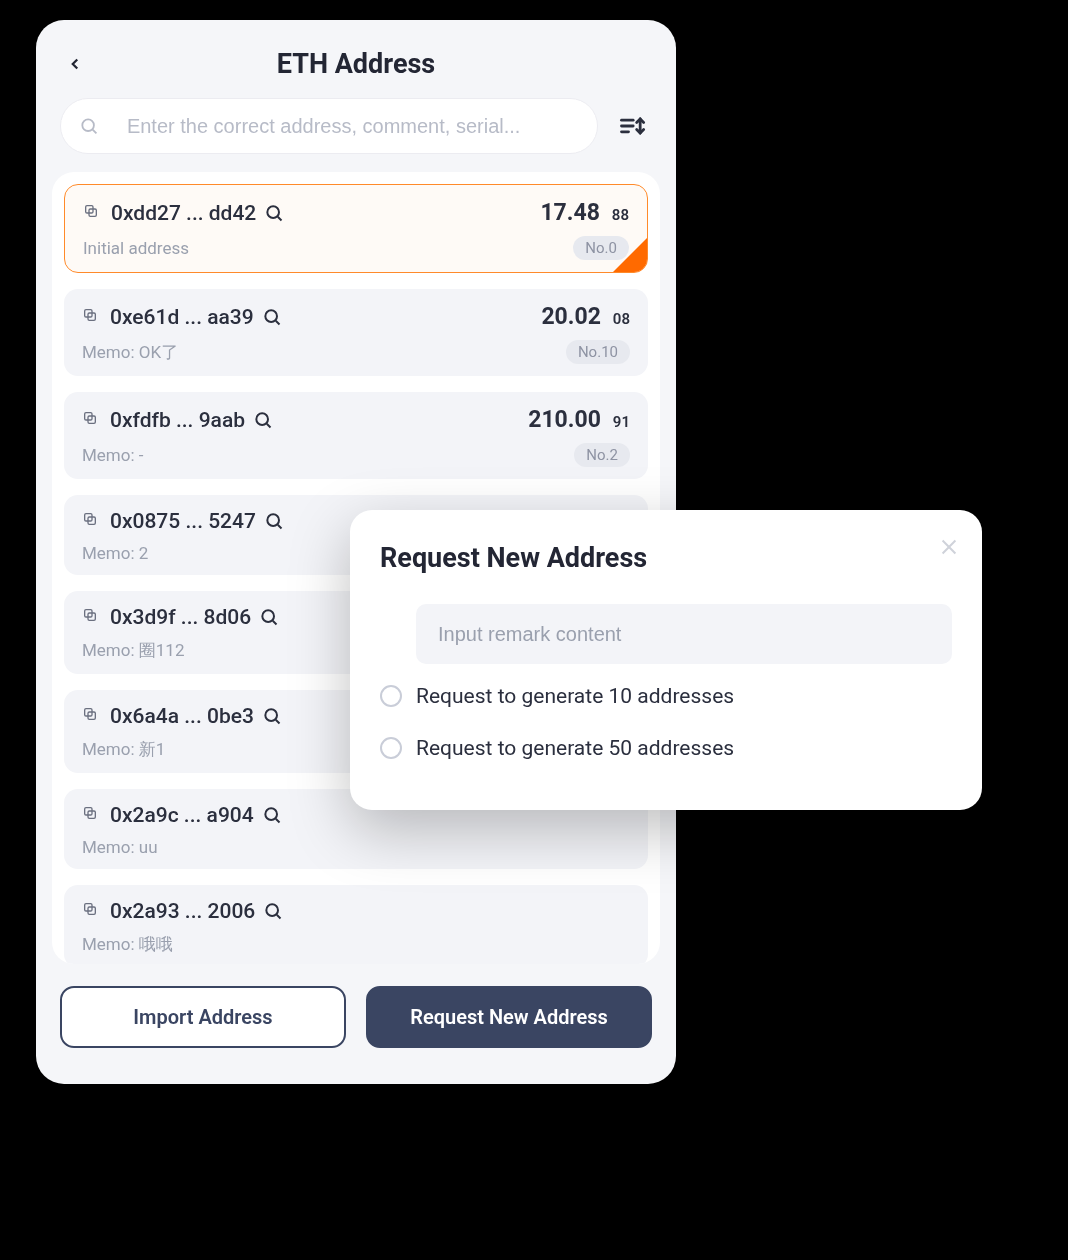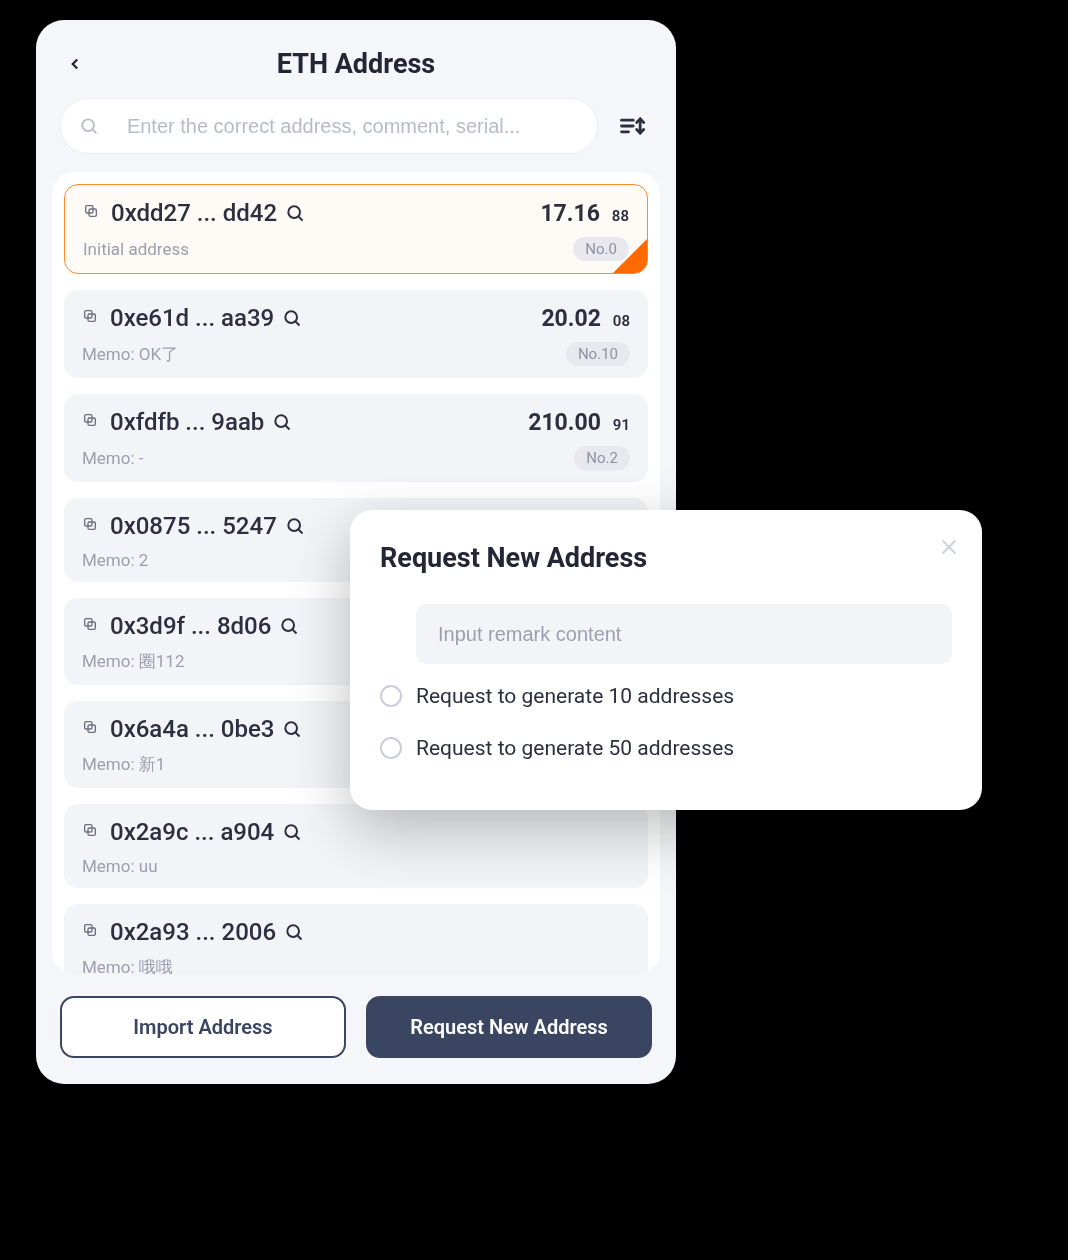--- a/index.html
+++ b/index.html
@@ -101,21 +101,21 @@
     align-items: center;
   }
   .copy-icon {
     width: 20px; height: 20px;
     color: #6b7080;
     margin-right: 8px;
     flex-shrink: 0;
     cursor: pointer;
   }
   .addr-text {
-    font-size: 24px;
+    font-size: 21px;
     color: #2b2f3e;
     font-weight: 500;
   }
   .mag-icon {
     margin-left: 8px;
     color: #2b2f3e;
     cursor: pointer;
     display: inline-flex;
   }
   .balance {
@@ -154,21 +154,21 @@
     right: 0;
     bottom: 0;
     width: 0; height: 0;
     border-style: solid;
     border-width: 0 0 34px 34px;
     border-color: transparent transparent #ff6a00 transparent;
   }
   .footer-buttons {
     display: flex;
     gap: 20px;
-    padding: 22px 24px 26px 24px;
+    padding: 22px 24px 36px 24px;
   }
   .btn {
     flex: 1;
     height: 62px;
     border-radius: 14px;
     font-size: 20px;
     font-weight: 600;
     display: flex;
     align-items: center;
     justify-content: center;
@@ -299,21 +299,21 @@
               <rect x="4" y="4" width="11" height="11" rx="2"></rect>
             </svg></span>
           <span class="addr-text">0xdd27 ... dd42</span>
           <span class="mag-icon">
             <svg width="20" height="20" viewBox="0 0 24 24" fill="none" stroke="currentColor" stroke-width="2.4">
               <circle cx="11" cy="11" r="7"></circle>
               <line x1="21" y1="21" x2="16.5" y2="16.5"></line>
             </svg>
           </span>
           <span class="balance">
-            <span>17.16</span>
+            <span>17.48</span>
             <span class="balance-decimals">88</span>
           </span>
         </div>
         <div class="addr-bottom">
           <span class="memo">Initial address</span>
           <span class="badge">No.0</span>
         </div>
         <div class="corner-triangle"></div>
       </div>
       <div class="addr-card">

